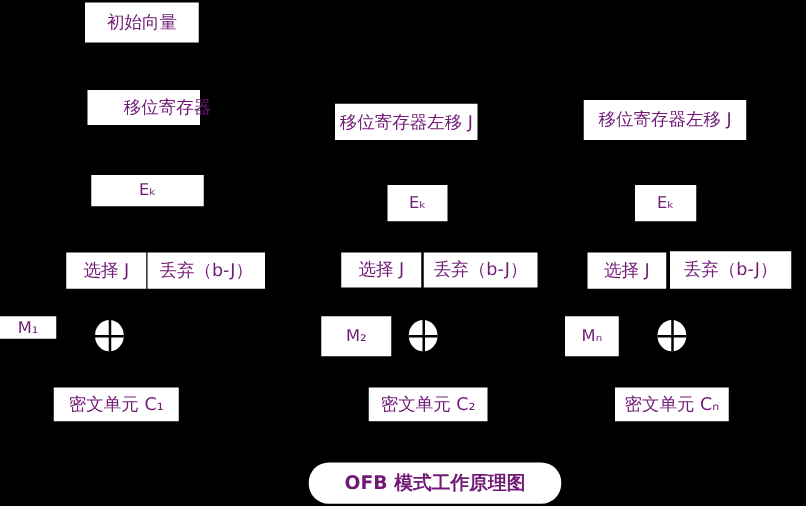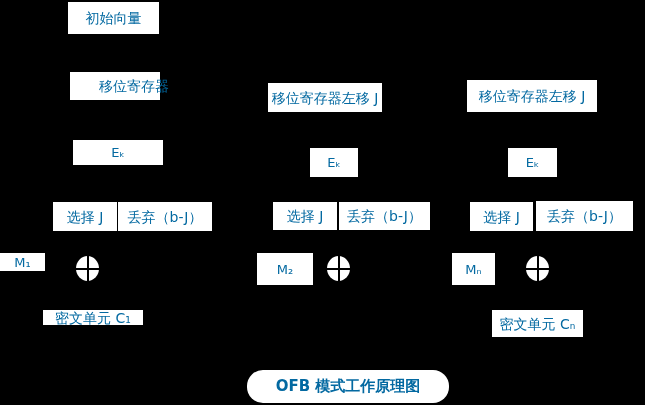--- a/index.html
+++ b/index.html
@@ -6,21 +6,21 @@
   #stage{
     position:relative;
     width:645px;height:405px;
     background:#000000;
     font-family:"DejaVu Sans",sans-serif;
     overflow:hidden;
   }
   .box{
     position:absolute;
     background:#ffffff;
-    color:#0369a1;
+    color:#701a75;
     display:flex;
     align-items:center;
     justify-content:center;
     font-size:14px;
     line-height:1;
     white-space:nowrap;
     box-sizing:border-box;
   }
   .small{font-size:13px;}
   .title-box{font-weight:bold;font-size:15px;border-radius:16px;}
@@ -61,37 +61,38 @@
 
   <div class="box" style="left:118px;top:202px;width:94px;height:29px;">丢弃（b-J）</div>
 
   <div class="box small" style="left:0px;top:253px;width:45px;height:18px;">M₁</div>
 
   <div class="xor" style="left:76px;top:256px;width:23px;height:25px;">
     <span class="xh"></span>
     <span class="xv"></span>
   </div>
 
-  <div class="box" style="left:43px;top:310px;width:100px;height:15px;">密文单元 C₁</div>
+  <div class="box" style="left:43px;top:310px;width:100px;height:27px;">密文单元 C₁</div>
 
   <div class="box" style="left:268px;top:83px;width:114px;height:29px;">移位寄存器左移 J</div>
 
   <div class="box small" style="left:310px;top:148px;width:48px;height:29px;">Eₖ</div>
 
   <div class="box" style="left:273px;top:202px;width:64px;height:28px;">选择 J</div>
 
   <div class="box" style="left:339px;top:202px;width:91px;height:28px;">丢弃（b-J）</div>
 
   <div class="box small" style="left:257px;top:253px;width:56px;height:32px;">M₂</div>
 
   <div class="xor" style="left:327px;top:256px;width:23px;height:25px;">
     <span class="xh"></span>
     <span class="xv"></span>
   </div>
 
+  <div class="box" style="left:295px;top:310px;width:95px;height:27px;">密文单元 C₂</div>
 
   <div class="box" style="left:467px;top:80px;width:130px;height:32px;">移位寄存器左移 J</div>
 
   <div class="box small" style="left:508px;top:148px;width:49px;height:29px;">Eₖ</div>
 
   <div class="box" style="left:470px;top:202px;width:63px;height:29px;">选择 J</div>
 
   <div class="box" style="left:536px;top:201px;width:97px;height:30px;">丢弃（b-J）</div>
 
   <div class="box small" style="left:452px;top:253px;width:43px;height:32px;">Mₙ</div>

